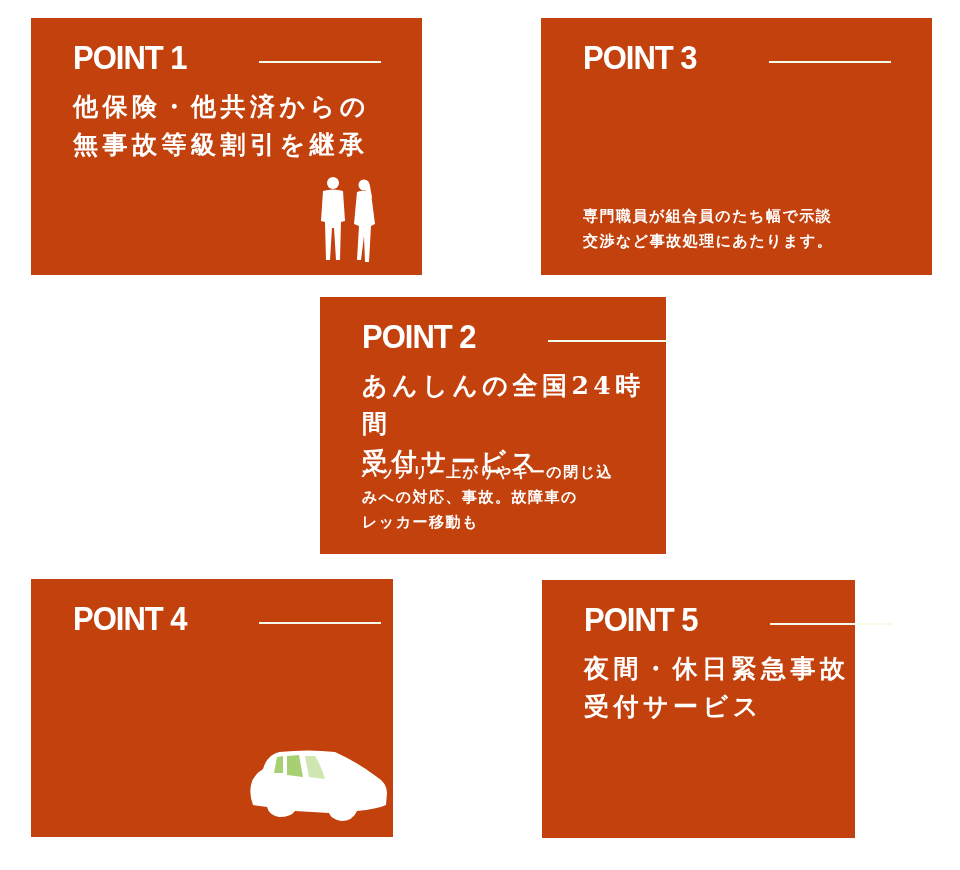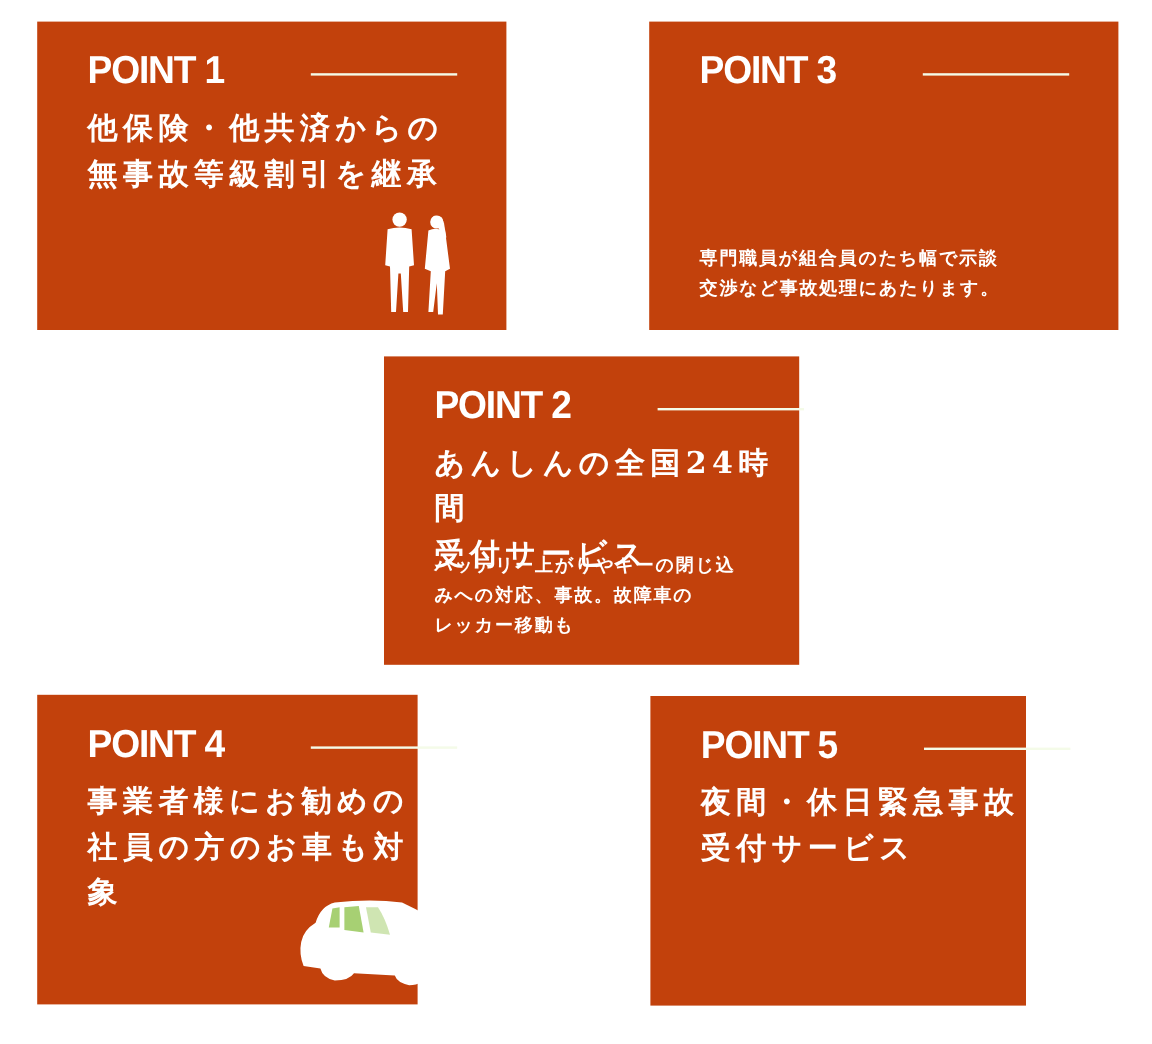--- a/index.html
+++ b/index.html
@@ -51,27 +51,25 @@
     <span class="point-title">POINT 2</span>
   </div>
   <div class="point-line"></div>
   <div class="heading">あんしんの全国24時間
 受付サービス</div>
   <div class="sub" style="top:163px;">バッテリー上がりやキーの閉じ込
 みへの対応、事故。故障車の
 レッカー移動も</div>
 </div>
 
-<div class="card" style="left:31px;top:579px;width:317px;height:258px;">
+<div class="card" style="left:31px;top:579px;width:362px;height:258px;">
   <div class="point-head">
     <span class="point-title">POINT 4</span>
   </div>
   <div class="point-line"></div>
-  <div class="heading">事業者様にお勧めの
-社員の方のお車も対象</div>
   <svg class="silhouette" style="left:218px;top:168px;" width="140" height="76" viewBox="0 0 140 76">
     <path d="M14 22 Q18 8 30 5 Q60 2 86 5 Q110 16 128 30 Q138 36 138 46 L137 58 Q128 62 108 64 Q104 74 92 74 Q82 72 80 66 L46 64 Q42 70 30 70 Q20 68 18 60 L4 58 Q0 48 2 38 Q4 28 14 22 Z" fill="#fff"></path>
     <path d="M28 10 L34 9 L34 26 L25 26 Z" fill="#a7d073"></path>
     <path d="M38 9 L50 8 L54 30 L38 28 Z" fill="#a7d073"></path>
     <path d="M54 8 L80 8 Q96 18 108 30 L60 30 Z" fill="#a7d073" opacity="0.0"></path>
     <path d="M56 9 L66 9 Q72 18 76 32 L60 30 Z" fill="#a7d073" opacity="0.55"></path>
   </svg>
 </div>
 
 <div class="card" style="left:542px;top:580px;width:313px;height:258px;">

